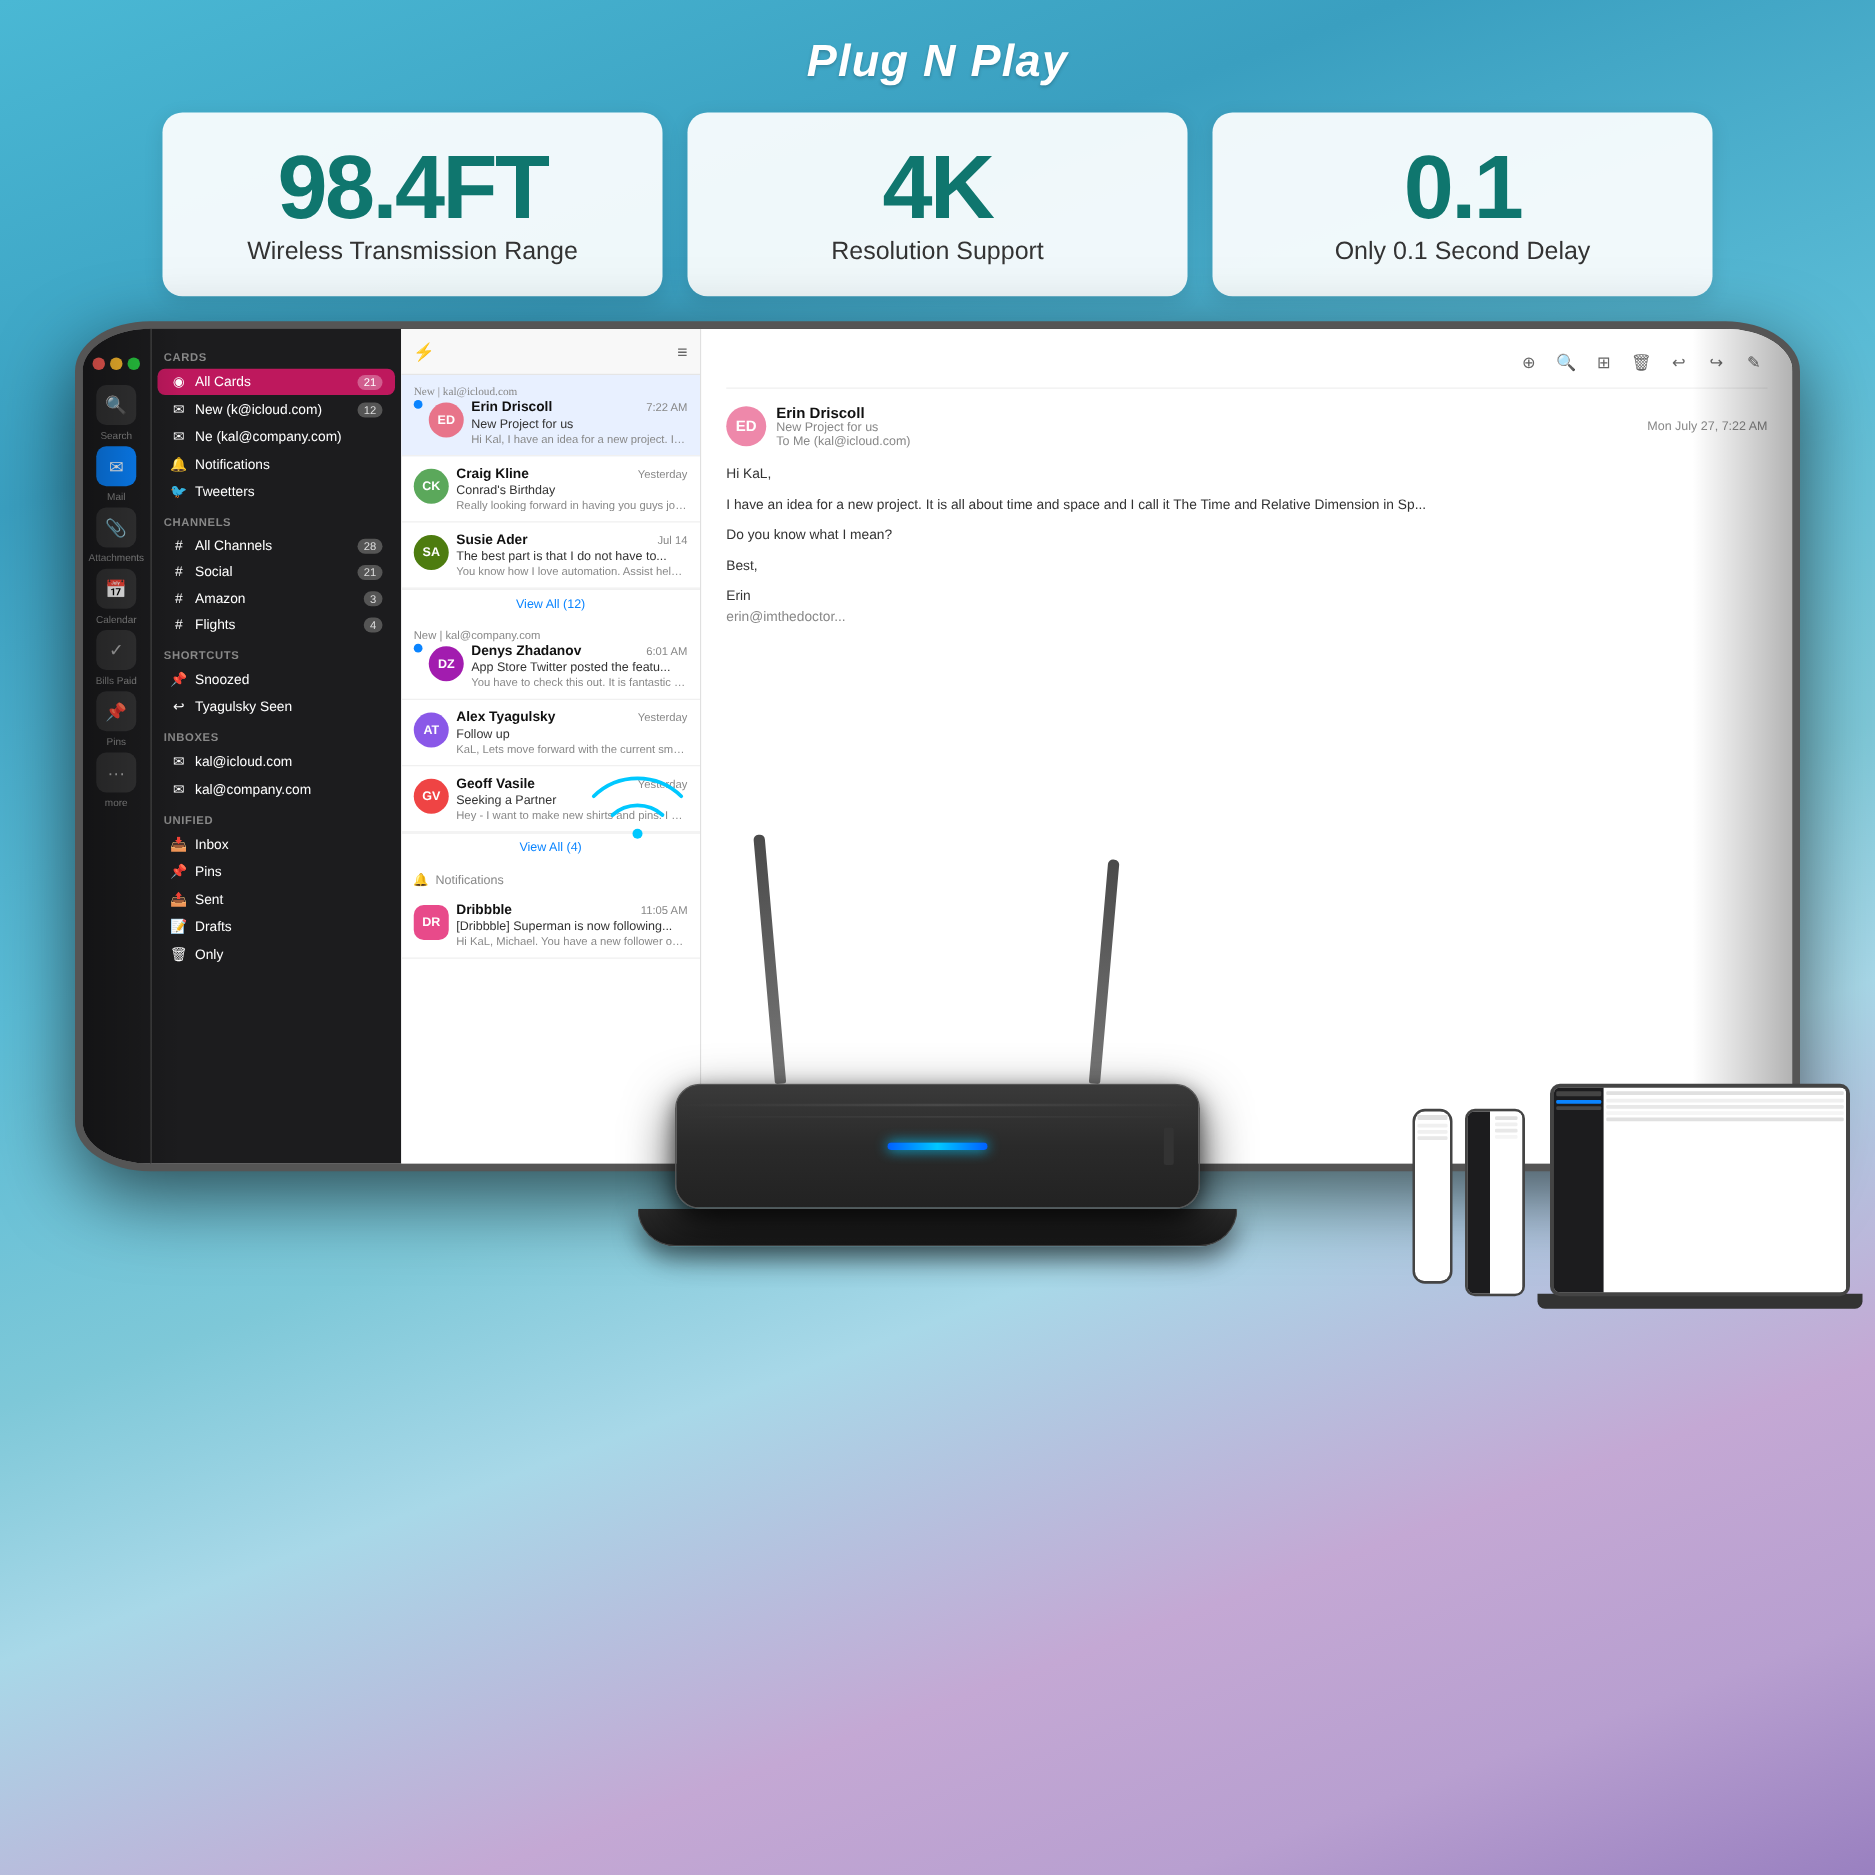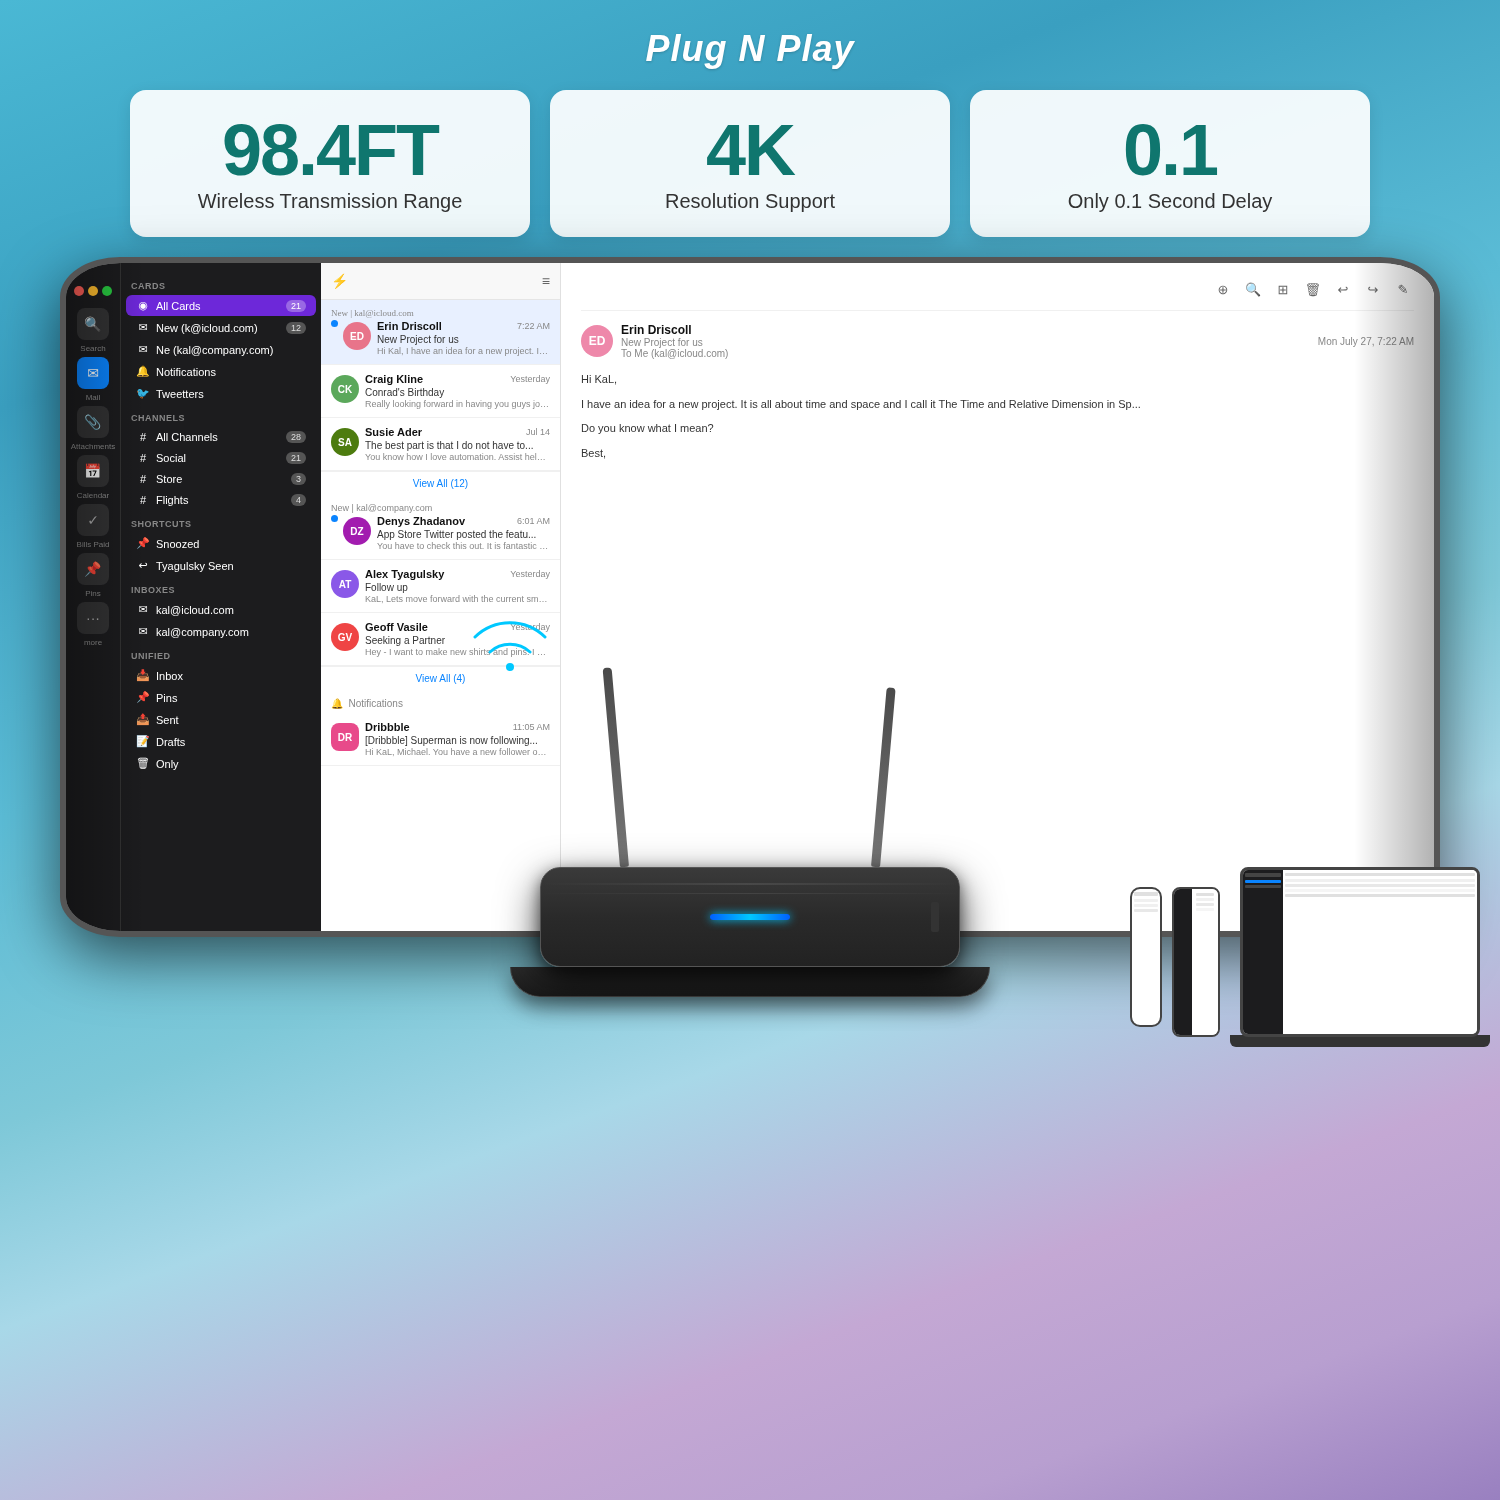--- a/index.html
+++ b/index.html
@@ -114,21 +114,21 @@
       display: flex;
       align-items: center;
       padding: 4px 10px;
       cursor: pointer;
       border-radius: 6px;
       margin: 1px 5px;
       gap: 6px;
       font-size: 11px;
     }
     .sidebar-item.active {
-      background: #6d28d9;
+      background: #be185d;
       color: white;
     }
     .sidebar-item .badge {
       margin-left: auto;
       background: #555;
       border-radius: 8px;
       padding: 1px 5px;
       font-size: 9px;
       color: #ddd;
     }
@@ -573,21 +573,21 @@
           <span>All Channels</span>
           <span class="badge">28</span>
         </div>
         <div class="sidebar-item">
           <span class="sidebar-icon">#</span>
           <span>Social</span>
           <span class="badge">21</span>
         </div>
         <div class="sidebar-item">
           <span class="sidebar-icon">#</span>
-          <span>Store</span>
+          <span>Amazon</span>
           <span class="badge">3</span>
         </div>
         <div class="sidebar-item">
           <span class="sidebar-icon">#</span>
           <span>Flights</span>
           <span class="badge">4</span>
         </div>
 
         <div class="sidebar-section-header">SHORTCUTS</div>
         <div class="sidebar-item">
@@ -769,20 +769,21 @@
             <div class="sender-email">To Me (kal@icloud.com)</div>
           </div>
           <div class="email-date">Mon July 27, 7:22 AM</div>
         </div>
 
         <div class="email-body">
           <p>Hi KaL,</p>
           <p>I have an idea for a new project. It is all about time and space and I call it The Time and Relative Dimension in Sp...</p>
           <p>Do you know what I mean?</p>
           <p>Best,</p>
+          <p>Erin<br><span style="color:#888;">erin@imthedoctor...</span></p>
         </div>
       </div>
 
     </div>
 
     <div class="screen-curve-left"></div>
     <div class="screen-curve-right"></div>
   </div>
 
   <div style="position:absolute;top:330px;left:460px;width:100px;height:90px;">

